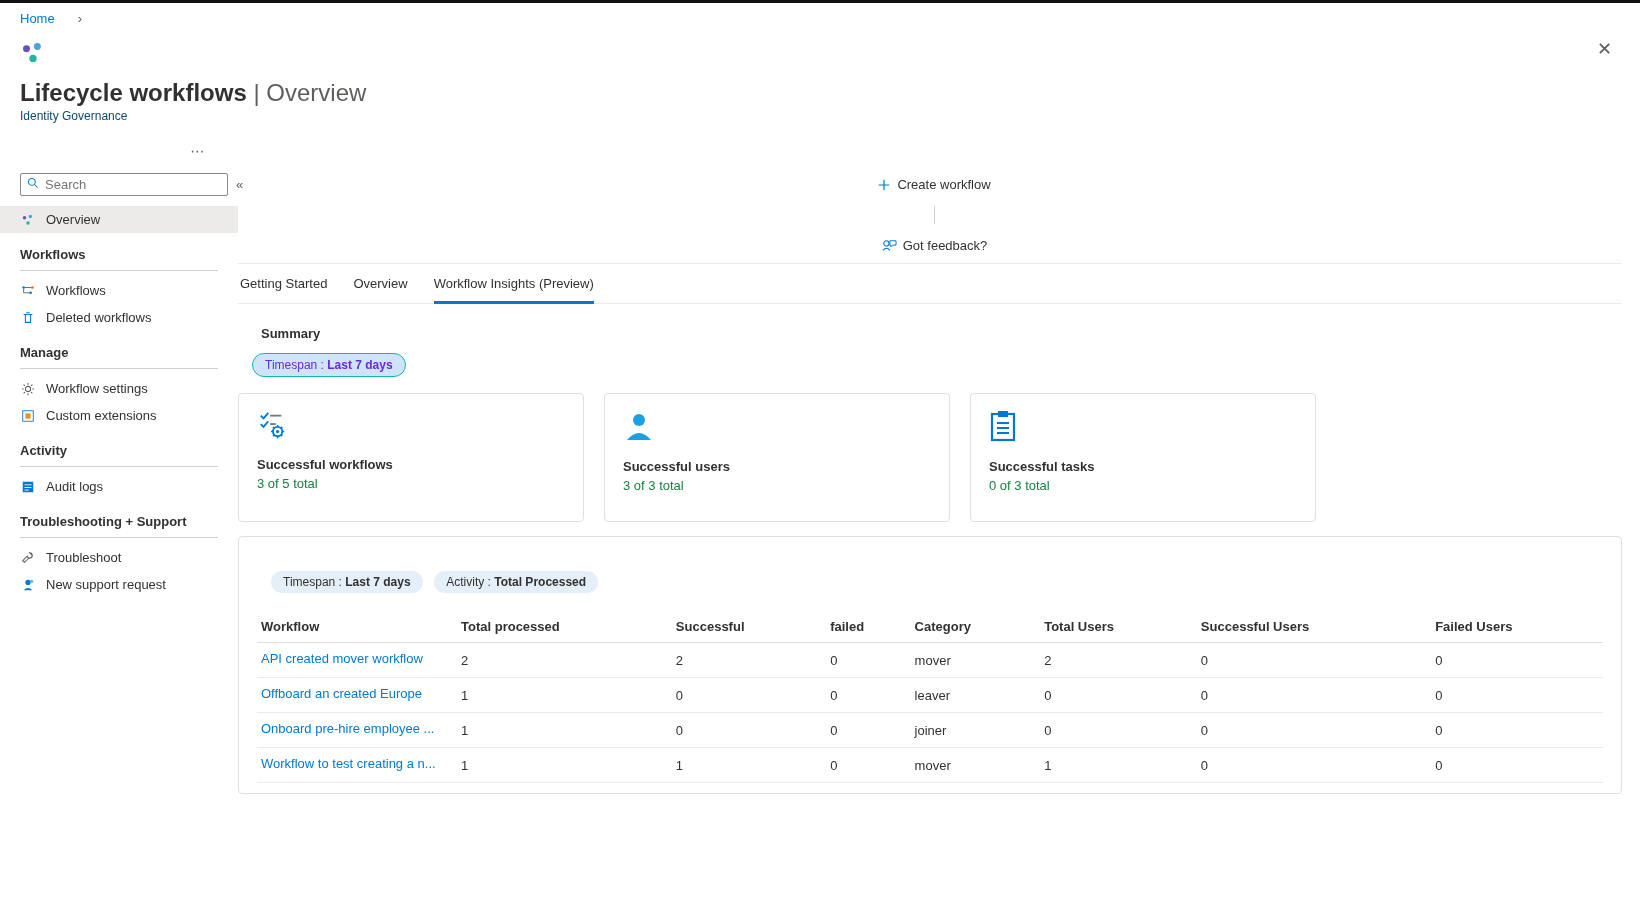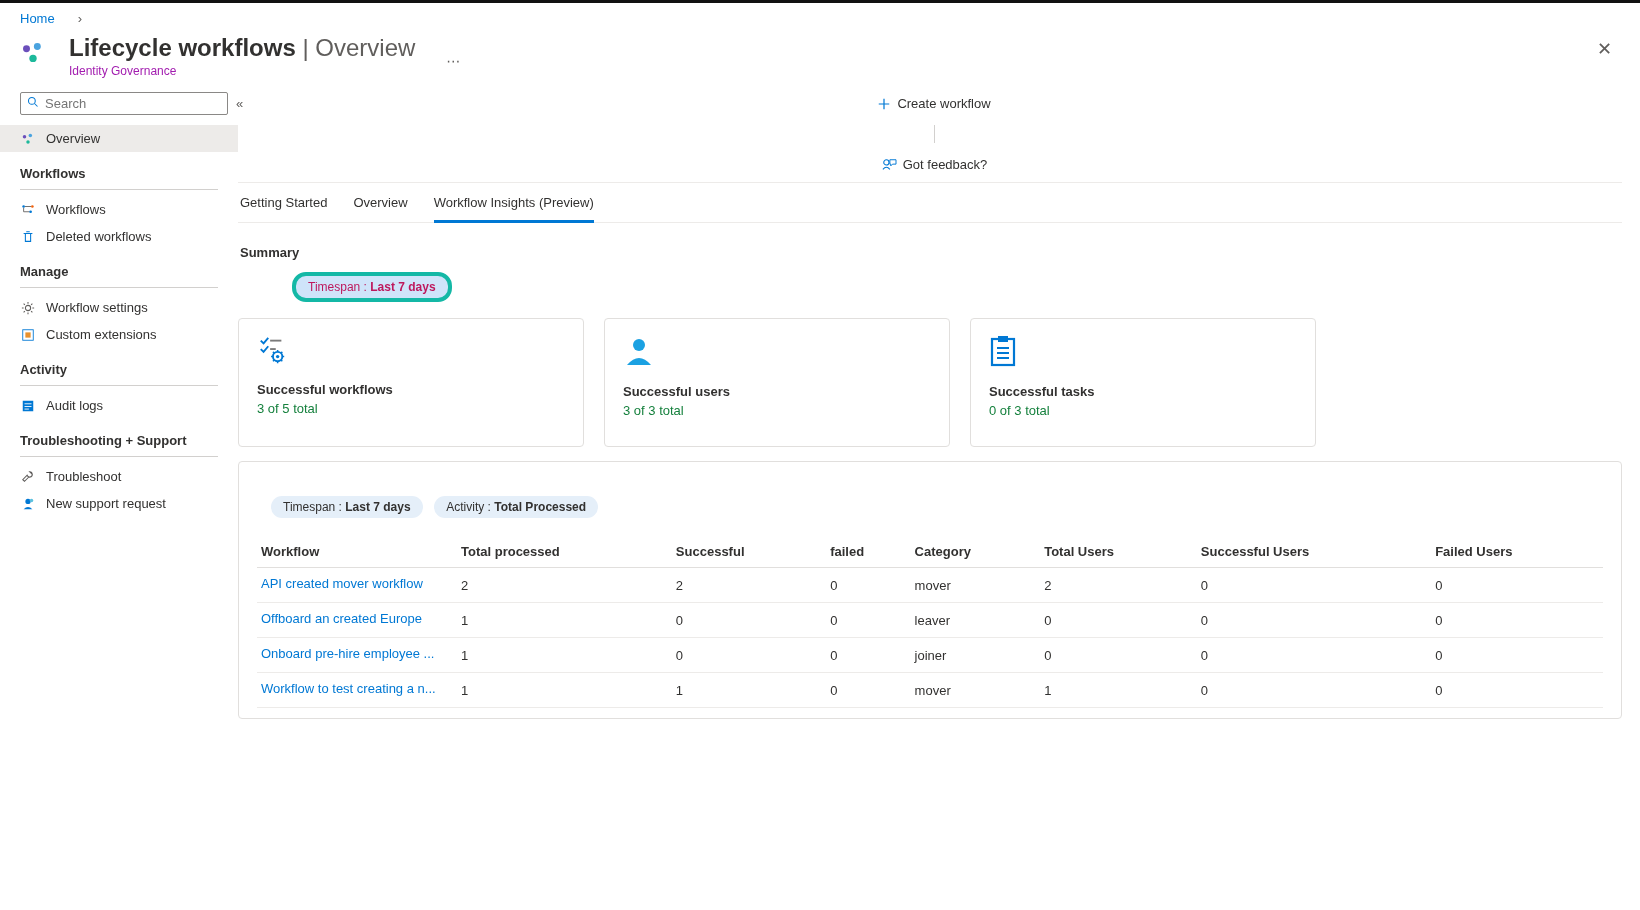--- a/index.html
+++ b/index.html
@@ -2,25 +2,25 @@
 <html><head>
 <meta charset="utf-8">
 <style>
   * { box-sizing: border-box; margin: 0; padding: 0; }
   body { font-family: "Segoe UI", -apple-system, BlinkMacSystemFont, sans-serif; font-size: 13px; color: #323130; background: #fff; }
   .topbar { border-top: 3px solid #111; }
   .breadcrumb { padding: 8px 20px; display: flex; align-items: center; gap: 23px; font-size: 13px; }
   .breadcrumb a { color: #0078d4; text-decoration: none; }
   .breadcrumb .chev { color: #605e5c; }
   .header-row { display: flex; align-items: flex-start; justify-content: space-between; padding: 0 20px 14px 20px; }
-  .header-left { display: flex; align-items: flex-start; gap: 23px; }
+  .header-left { display: flex; align-items: flex-start; gap: 10px; flex-direction: column; }
   .brand-icon svg { width: 26px; height: 26px; margin-top: 6px; }
   .title-wrap .title { font-size: 24px; font-weight: 600; }
   .title-wrap .title .sub { font-weight: 400; color: #605e5c; }
-  .title-wrap .subtitle { font-size: 12px; color: #a21caf; margin-top: 2px; }
+  .title-wrap .subtitle { font-size: 12px; color: #0c4a6e; margin-top: 2px; }
   .more-dots { color: #605e5c; margin-left: 8px; font-size: 14px; align-self: center; margin-top: 10px; cursor: pointer; }
   .close-x { color: #605e5c; font-size: 18px; cursor: pointer; padding: 4px 8px; }
   .body-grid { display: flex; }
   .sidebar { width: 238px; flex-shrink: 0; padding: 0 0 20px 0; }
   .search-row { display: flex; align-items: center; gap: 8px; padding: 0 14px 10px 20px; }
   .search-box { flex: 1; display: flex; align-items: center; border: 1px solid #8a8886; border-radius: 2px; padding: 3px 6px; gap: 6px; background: #fff; }
   .search-box input { border: none; outline: none; flex: 1; font-size: 13px; background: transparent; }
   .collapse-chev { color: #605e5c; cursor: pointer; font-size: 13px; }
   .nav-item { display: flex; align-items: center; gap: 10px; padding: 6px 20px; cursor: pointer; font-size: 13px; }
   .nav-item.active { background: #edebe9; font-weight: 400; }
@@ -28,23 +28,23 @@
   .nav-section { padding: 14px 20px 6px 20px; font-weight: 600; font-size: 13px; }
   .nav-section-underline { border-bottom: 1px solid #d2d0ce; margin: 2px 20px 6px 20px; }
   .main { flex: 1; padding: 0 18px 30px 0; }
   .toolbar { display: flex; align-items: center; gap: 14px; padding: 4px 0 10px 8px; border-bottom: 1px solid #edebe9; flex-direction: column; }
   .tbtn { display: flex; align-items: center; gap: 6px; cursor: pointer; color: #323130; font-size: 13px; }
   .tbtn .ticon { color: #0078d4; display: flex; align-items: center; }
   .toolbar-sep { width: 1px; height: 18px; background: #d2d0ce; }
   .tabs { display: flex; gap: 26px; padding: 12px 2px 0 2px; border-bottom: 1px solid #edebe9; }
   .tab { padding-bottom: 10px; cursor: pointer; font-size: 13px; color: #323130; }
   .tab.active { color: #323130; font-weight: 400; border-bottom: 3px solid #0078d4; margin-bottom: -1px; }
-  .section-title { font-weight: 600; font-size: 13px; padding: 22px 2px 12px 2px; }
+  .section-title { font-weight: 600; font-size: 13px; padding: 22px 2px 12px 2px; margin-left: 21px; }
   .pill { display: inline-block; border-radius: 14px; padding: 4px 12px; font-size: 12px; margin-right: 8px; }
-  .pill.blue { background: #cfe4fa; border: 4px solid #14b8a6; color: #be185d; margin-left: 40px; }
+  .pill.blue { background: #cfe4fa; border: 1px solid #14b8a6; color: #6d28d9; }
   .pill.light { background: #e5eff9; color: #323130; }
   .pill b { font-weight: 600; }
   .cards { display: flex; gap: 20px; margin-top: 16px; }
   .card { border: 1px solid #e1dfdd; border-radius: 4px; padding: 16px 18px 28px 18px; width: 346px; display: flex; gap: 14px; align-items: flex-start; flex-direction: column; }
   .card .cicon { flex-shrink: 0; }
   .card .ctitle { font-weight: 600; font-size: 13px; }
   .card .cval { font-size: 13px; color: #15803d; margin-top: 4px; }
   .topwf-wrap { border: 1px solid #e1dfdd; border-radius: 4px; padding: 18px 18px 10px 18px; margin-top: 14px; }
   .table { width: 100%; border-collapse: collapse; margin-top: 18px; font-size: 13px; }
   .table th, .table td { text-align: left; padding: 8px 4px; }

